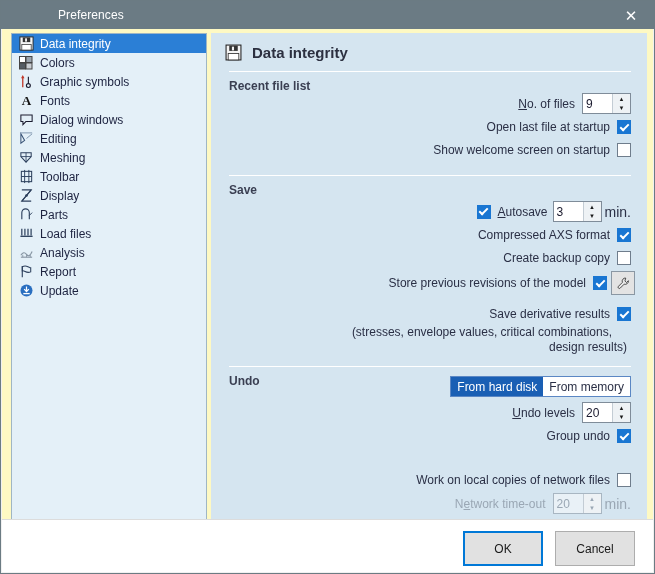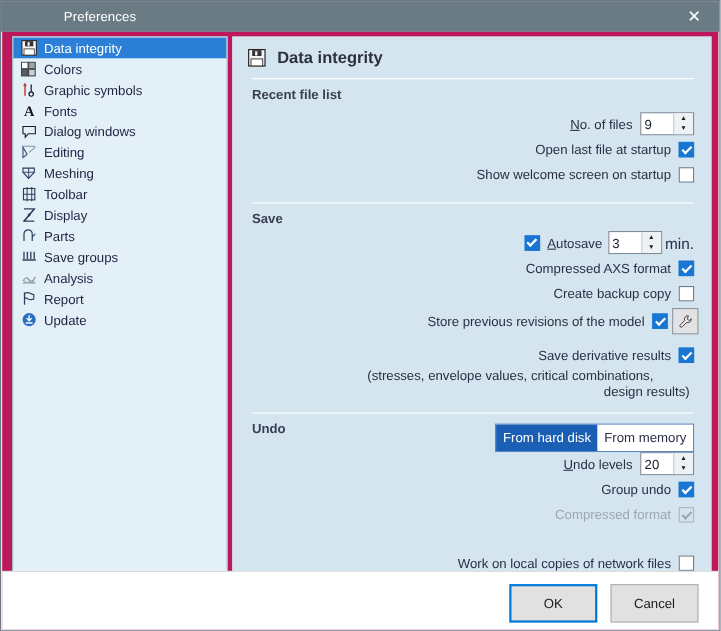--- a/index.html
+++ b/index.html
@@ -27,21 +27,21 @@
     color:#ffffff;font-size:12px;margin-left:9px;letter-spacing:.1px;
   }
   .title-spacer{flex:1;}
   .close-btn{
     width:46px;height:28px;display:flex;align-items:center;justify-content:center;
     color:#ffffff;font-size:15px;line-height:1;
   }
   
   .dlg-body{
     position:absolute;left:1px;top:28px;right:1px;bottom:1px;
-    background:#be185d;
+    background:#fef9c3;
   }
   
   .sidebar{
     position:absolute;left:9px;top:4px;width:196px;height:490px;
     background:#e4f0f8;
     border:1px solid #9fb6c4;
     box-sizing:border-box;
     overflow:hidden;
   }
   .side-item{
@@ -121,21 +121,21 @@
   .unit{font-size:14px;color:#2a2f45;margin-left:3px;}
   .unit.dim{color:#9aa7b4;}
   
   .toolbtn{
     width:24px;height:24px;margin-left:4px;
     border:1px solid #8a97a3;background:#e3e3e3;
     display:flex;align-items:center;justify-content:center;box-sizing:border-box;
   }
   
   .seg{
-    display:inline-flex;border:1px solid #5b87c4;background:#ffffff;height:26px;box-sizing:border-box;
+    display:inline-flex;border:1px solid #5b87c4;background:#ffffff;height:21px;box-sizing:border-box;
   }
   .seg div{
     display:flex;align-items:center;padding:0 6px;font-size:12px;color:#2a2f45;
   }
   .seg div.act{background:#1a5fb4;color:#ffffff;}
   
   .cap{
     text-align:right;font-size:12px;color:#2a2f45;line-height:14px;
     padding-right:16px;margin-top:1px;
   }
@@ -281,21 +281,21 @@
       <div class="side-item">
         <span class="ico">
           <svg width="15" height="15" viewBox="0 0 16 16">
               <line x1="3" y1="3" x2="3" y2="10" stroke="#2c3f5c" stroke-width="1.3"></line>
               <line x1="6.3" y1="3" x2="6.3" y2="10" stroke="#2c3f5c" stroke-width="1.3"></line>
               <line x1="9.6" y1="3" x2="9.6" y2="10" stroke="#2c3f5c" stroke-width="1.3"></line>
               <line x1="12.9" y1="3" x2="12.9" y2="10" stroke="#2c3f5c" stroke-width="1.3"></line>
               <line x1="1.5" y1="11" x2="14.5" y2="11" stroke="#2c3f5c" stroke-width="1.4"></line>
             </svg>
         </span>
-        <span class="lbl">Save groups</span>
+        <span class="lbl">Load files</span>
       </div>
 
       <div class="side-item">
         <span class="ico">
           <svg width="15" height="15" viewBox="0 0 16 16">
               <path d="M2 11 q3 -5 6 -1 q3 4 6 -3" fill="none" stroke="#8795a3" stroke-width="1.2"></path>
               <line x1="2" y1="13" x2="14" y2="13" stroke="#8795a3" stroke-width="1.2"></line>
               <line x1="4" y1="13" x2="4" y2="10.5" stroke="#8795a3" stroke-width="0.9"></line>
               <line x1="8" y1="13" x2="8" y2="10.5" stroke="#8795a3" stroke-width="0.9"></line>
               <line x1="12" y1="13" x2="12" y2="10.5" stroke="#8795a3" stroke-width="0.9"></line>
@@ -337,21 +337,21 @@
               <rect x="6.5" y="2.5" width="2" height="3.5" fill="#f4f4f4"></rect>
               <rect x="3" y="9" width="10" height="6" fill="#fff" stroke="#333" stroke-width="0.8"></rect>
             </svg>
         </span>
         <span class="phtxt">Data integrity</span>
       </div>
 
       <div class="sep"></div>
       <div class="grp-title">Recent file list</div>
 
-      <div class="row" style="margin-top:9px;">
+      <div class="row" style="margin-top:0;">
         <span class="lab"><u>N</u><span>o. of files</span></span>
         <span class="spin">
           <span class="val">9</span>
           <span class="btns">
             <span>▲</span>
             <span>▼</span>
           </span>
         </span>
       </div>
 
@@ -398,21 +398,21 @@
           <svg width="15" height="15" viewBox="0 0 16 16">
               <path d="M10.4 2.2 a3.4 3.4 0 0 0 -3.6 4.6 L2.6 11 a1.3 1.3 0 0 0 1.9 1.9 l4.2 -4.2 a3.4 3.4 0 0 0 4.5 -3.7 l-2 2 -1.7 -1.7 Z" fill="#e8e8e8" stroke="#333" stroke-width="0.9"></path>
             </svg>
         </span>
       </div>
 
       <div class="row" style="margin-top:9px;align-items:center;">
         <span class="lab">Save derivative results</span>
         <span class="cb on"></span>
       </div>
-      <div class="cap" style="padding-right:53px;">(stresses, envelope values, critical combinations,</div>
+      <div class="cap" style="padding-right:35px;">(stresses, envelope values, critical combinations,</div>
       <div class="cap" style="padding-right:20px;">design results)</div>
 
       <div class="sep" style="margin-top:12px;"></div>
       <div style="position:relative;">
         <div class="grp-title">Undo</div>
         <div style="position:absolute;right:16px;top:2px;">
           <span class="seg">
             <div class="act">From hard disk</div>
             <div>From memory</div>
           </span>
@@ -428,24 +428,20 @@
             <span>▼</span>
           </span>
         </span>
       </div>
 
       <div class="row">
         <span class="lab">Group undo</span>
         <span class="cb on"></span>
       </div>
 
-      <div class="row">
-        <span class="lab dim">Compressed format</span>
-        <span class="cb on dis"></span>
-      </div>
 
       <div class="row" style="margin-top:24px;">
         <span class="lab">Work on local copies of network files</span>
         <span class="cb"></span>
       </div>
 
       <div class="row">
         <span class="lab dim"><span>N</span><u>e</u><span>twork time-out</span></span>
         <span class="spin dis">
           <span class="val">20</span>

